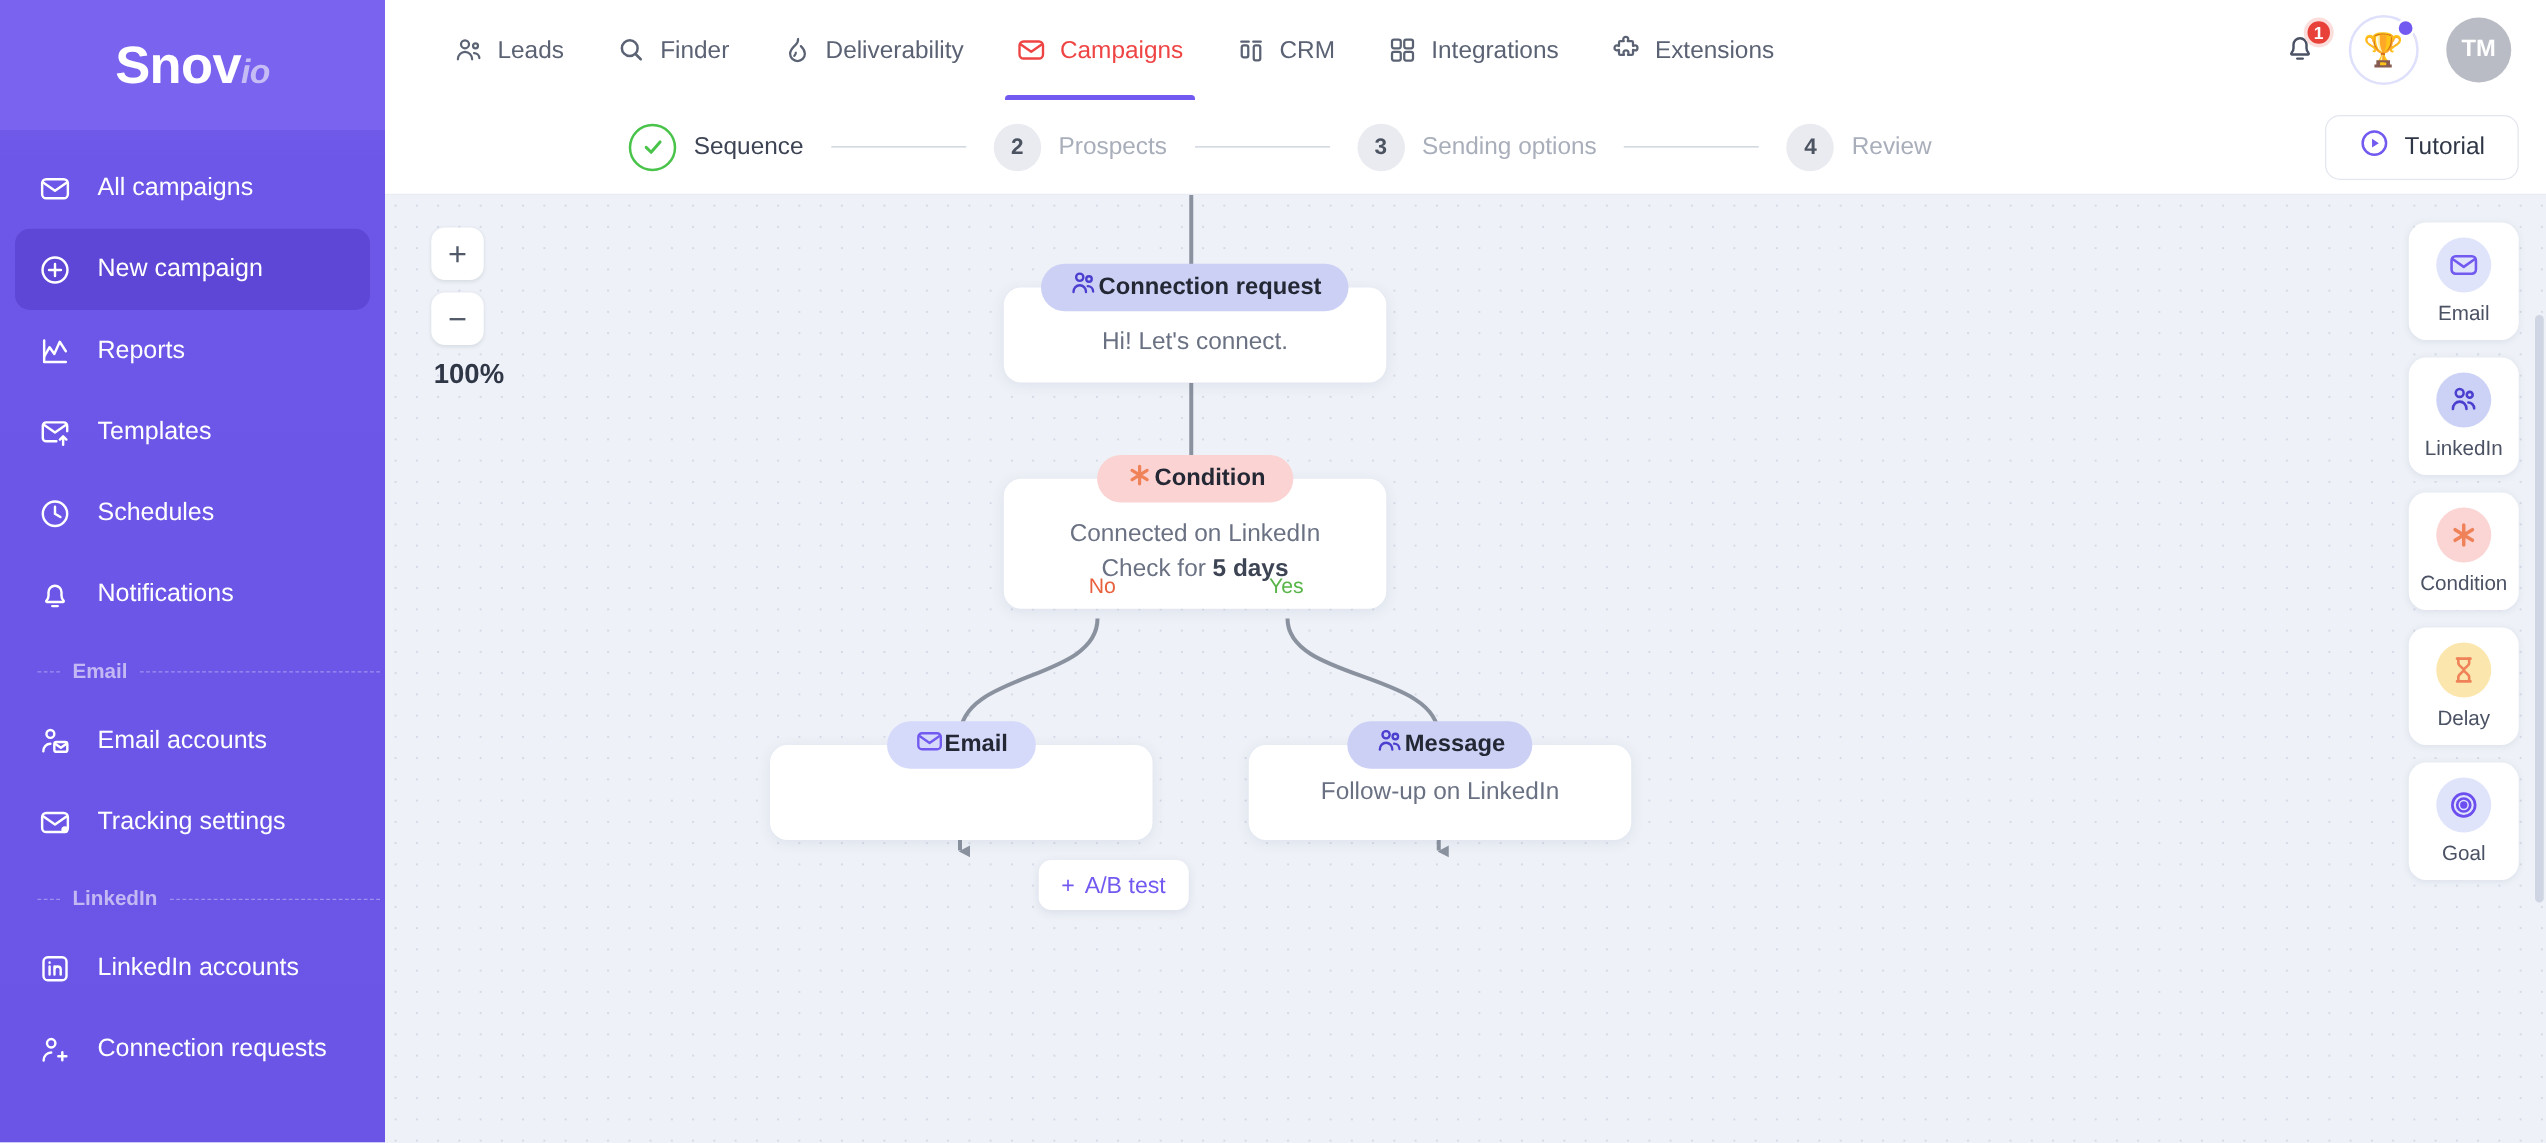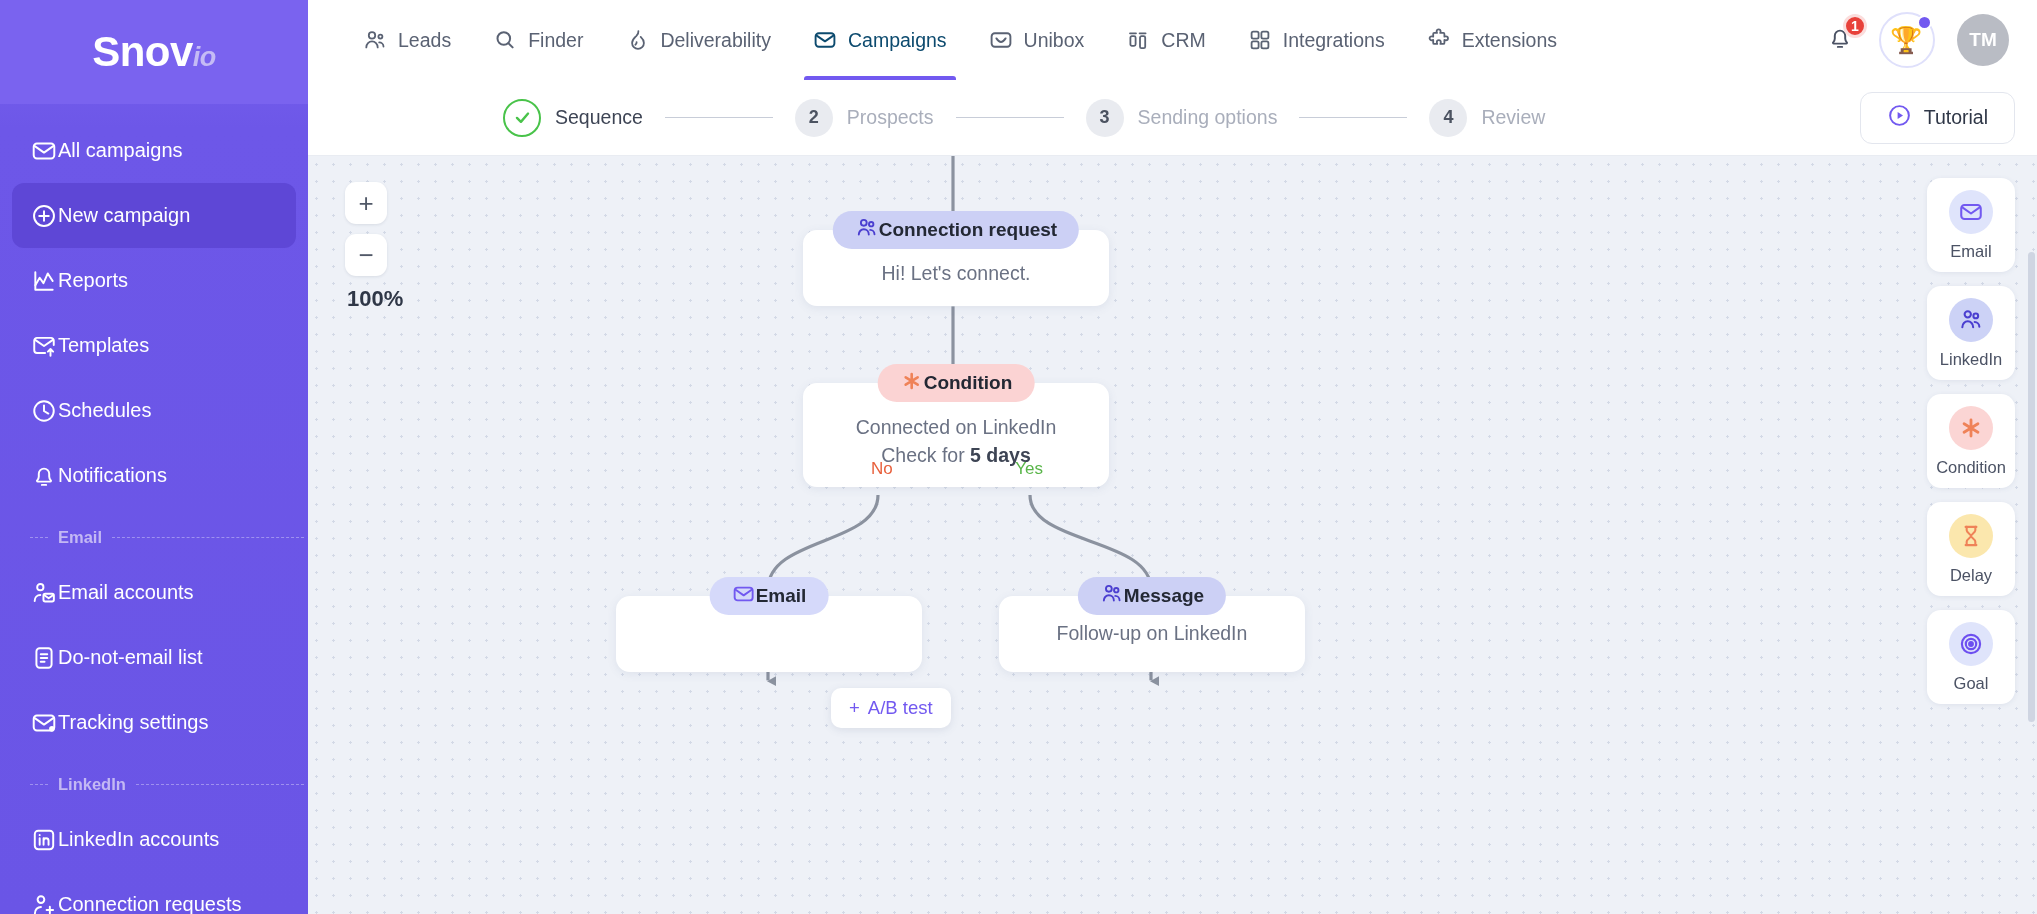--- a/index.html
+++ b/index.html
@@ -22,21 +22,21 @@
   }
   .logo-area {
     height: 104px; display: flex; align-items: center; justify-content: center;
     background: #7a63ef;
   }
   .logo { font-size: 42px; font-weight: bold; color: #ffffff; letter-spacing: -0.5px; }
   .logo .io { font-size: 27px; font-style: italic; color: #c5bbf5; font-weight: bold; margin-top: 33px; }
 
   .nav-list { padding-top: 14px; }
   .nav-item {
-    display: flex; align-items: center; 
+    display: flex; align-items: center; gap: 20px;
     height: 65px; margin: 0 12px; padding: 0 18px;
     border-radius: 12px; color: #ffffff; font-size: 20px;
     cursor: pointer;
   }
   .nav-item.active { background: #5e47d6; }
   .nav-item .ico { width: 28px; height: 28px; flex: 0 0 28px; display: flex; align-items: center; justify-content: center; }
   .nav-item .ico svg { width: 26px; height: 26px; display: block; }
 
   .section-head {
     display: flex; align-items: center; gap: 10px;
@@ -55,21 +55,21 @@
     height: 80px; background: #ffffff; display: flex; align-items: center;
     padding: 0 22px 0 34px; gap: 0; position: relative; z-index: 5;
   }
   .topnav { display: flex; align-items: center; gap: 0; height: 80px; }
   .topnav-item {
     display: flex; align-items: center; gap: 11px; height: 80px;
     padding: 0 21px; color: #5a6273; font-size: 19.5px; cursor: pointer;
     position: relative;
   }
   .topnav-item svg { width: 24px; height: 24px; display: block; }
-  .topnav-item.active { color: #0c4a6e; }
+  .topnav-item.active { color: #ef4444; }
   .topnav-item.active::after {
     content: ""; position: absolute; left: 12px; right: 12px; bottom: 0; height: 4px;
     background: #7259f0; border-radius: 3px 3px 0 0;
   }
   .topbar-right { margin-left: auto; display: flex; align-items: center; gap: 22px; padding-right: 6px; }
   .bell-wrap { position: relative; width: 34px; height: 34px; display: flex; align-items: center; justify-content: center; cursor: pointer; }
   .bell-wrap svg { width: 26px; height: 26px; }
   .bell-badge {
     position: absolute; top: -9px; right: -10px;
     min-width: 24px; height: 24px; border-radius: 12px;
@@ -273,29 +273,20 @@
               <path d="M3.4 19.4c0-3.3 2.3-5.6 5.2-5.6"></path>
               <rect x="11.5" y="12.6" width="9.6" height="7.2" rx="1.6"></rect>
               <path d="M12.1 13.8l4.2 3 4.2-3"></path>
             </svg>
           </span>
         <span>Email accounts</span>
       </div>
       <div class="nav-item">
         <span class="ico">
             <svg viewBox="0 0 24 24" fill="none" stroke="#fff" stroke-width="1.8" stroke-linecap="round" stroke-linejoin="round">
-              <rect x="5" y="3" width="14" height="18" rx="3"></rect>
-              <path d="M9 8.5h6M9 12h6M9 15.5h3.5"></path>
-            </svg>
-          </span>
-        <span>Do-not-email list</span>
-      </div>
-      <div class="nav-item">
-        <span class="ico">
-            <svg viewBox="0 0 24 24" fill="none" stroke="#fff" stroke-width="1.8" stroke-linecap="round" stroke-linejoin="round">
               <rect x="2.5" y="5" width="19" height="14" rx="3"></rect>
               <path d="M3.5 7.5l8.5 6 8.5-6"></path>
               <circle cx="19.3" cy="17.4" r="2.6" fill="#fff" stroke="none"></circle>
             </svg>
           </span>
         <span>Tracking settings</span>
       </div>
     </div>
 
     <div class="section-head">
@@ -362,29 +353,20 @@
           <span>Deliverability</span>
         </div>
         <div class="topnav-item active">
           <span>
               <svg viewBox="0 0 24 24" fill="none" stroke="currentColor" stroke-width="1.9" stroke-linecap="round" stroke-linejoin="round">
                 <rect x="2.6" y="5.2" width="18.8" height="13.6" rx="3.2"></rect>
                 <path d="M3.7 7.6l8.3 5.8 8.3-5.8"></path>
               </svg>
             </span>
           <span>Campaigns</span>
-        </div>
-        <div class="topnav-item">
-          <span>
-              <svg viewBox="0 0 24 24" fill="none" stroke="currentColor" stroke-width="1.9" stroke-linecap="round" stroke-linejoin="round">
-                <rect x="2.6" y="5.2" width="18.8" height="13.6" rx="3.2"></rect>
-                <path d="M7.4 10.4c1.6 2.4 3.1 3.6 4.6 3.6s3-1.2 4.6-3.6"></path>
-              </svg>
-            </span>
-          <span>Unibox</span>
         </div>
         <div class="topnav-item">
           <span>
               <svg viewBox="0 0 24 24" fill="none" stroke="currentColor" stroke-width="1.8" stroke-linecap="round" stroke-linejoin="round">
                 <path d="M4 5.3h6M13.6 5.3h6"></path>
                 <rect x="4.4" y="8.2" width="5.2" height="9.6" rx="1.5"></rect>
                 <rect x="14" y="8.2" width="5.2" height="12" rx="1.5"></rect>
               </svg>
             </span>
           <span>CRM</span>

